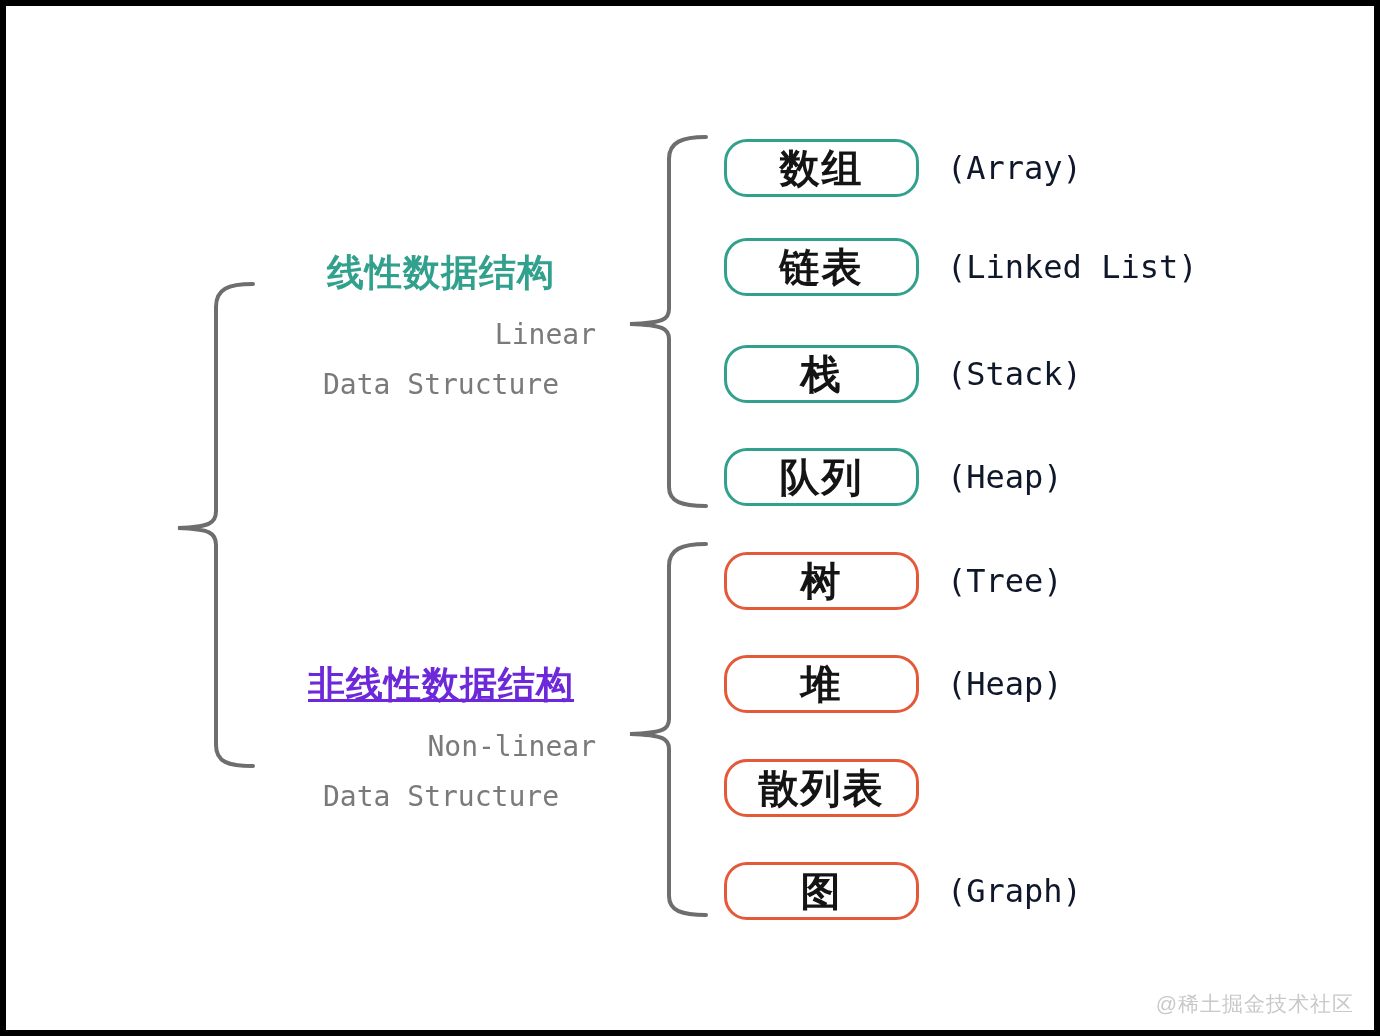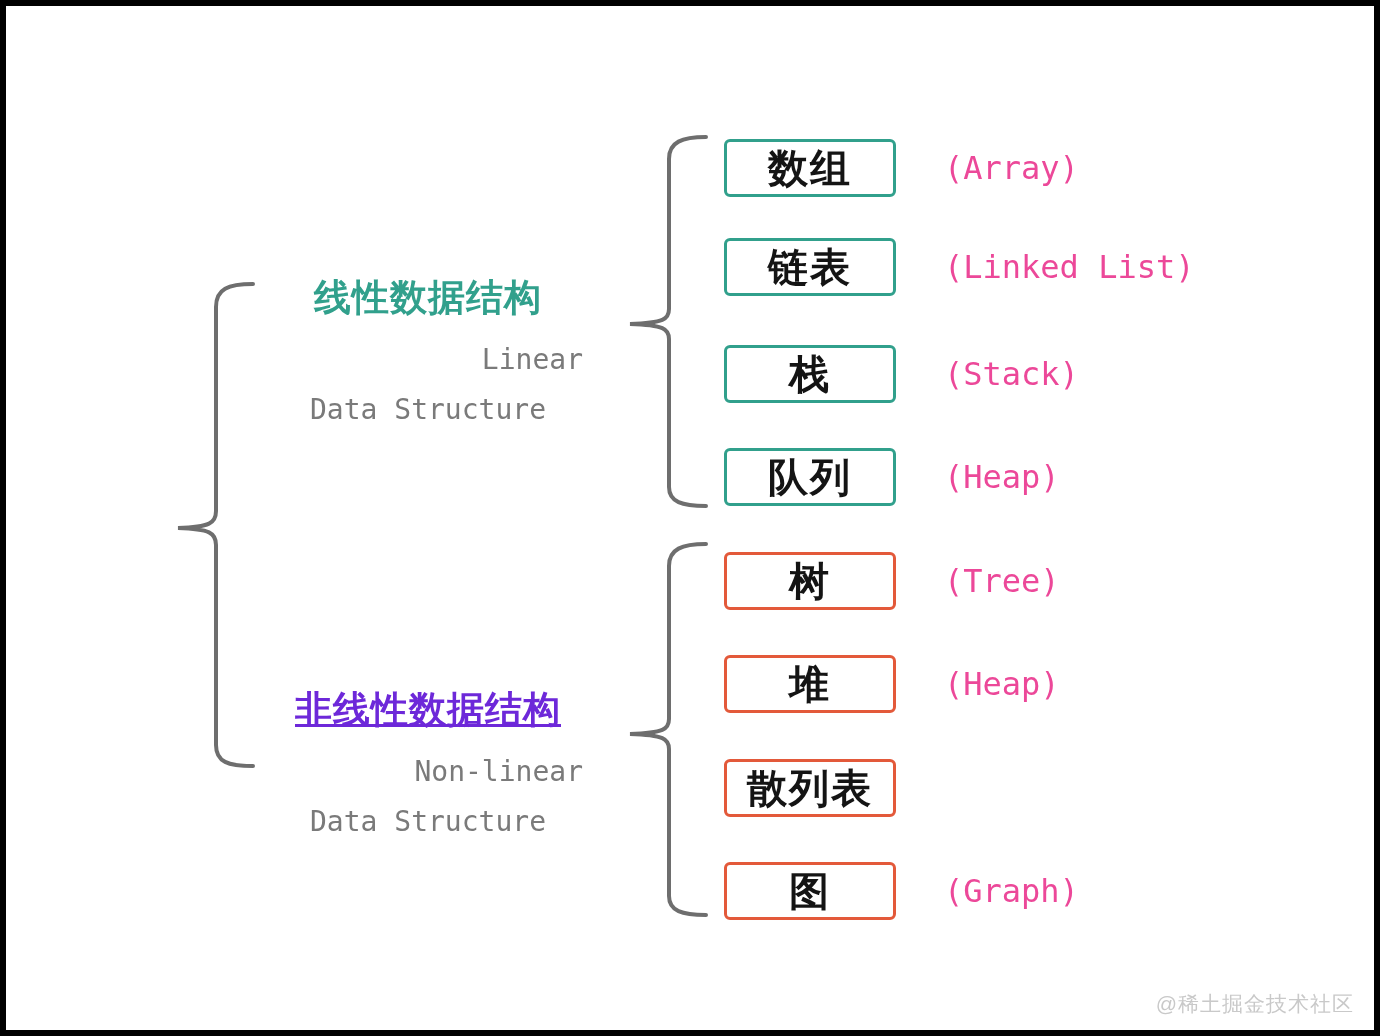--- a/index.html
+++ b/index.html
@@ -24,24 +24,23 @@
     height: 1036px;
   }
   .braces path {
     fill: none;
     stroke: #6e6e6e;
     stroke-width: 4;
     stroke-linecap: round;
   }
   .category {
     position: absolute;
-    left: 267px;
+    left: 280px;
     width: 310px;
     text-align: center;
-    margin-top: 25px;
   }
   .category .zh {
     font-size: 37px;
     font-weight: bold;
     line-height: 1.0;
     letter-spacing: 1px;
     white-space: nowrap;
   }
   .category.linear .zh { color: #31a08c; }
   .category.nonlinear .zh { color: #6d28d9; text-decoration: underline; }
@@ -57,40 +56,40 @@
 
   .row {
     position: absolute;
     left: 718px;
     height: 58px;
     display: flex;
     align-items: center;
   }
   .box {
     box-sizing: border-box;
-    width: 172px;
+    width: 195px;
     height: 58px;
-    border-radius: 6px;
+    border-radius: 23px;
     border: 3px solid #31a08c;
     background: #ffffff;
     display: flex;
     align-items: center;
     justify-content: center;
     font-size: 40px;
     font-weight: bold;
     color: #141414;
     letter-spacing: 2px;
     line-height: 1;
   }
   .row.nonlinear .box { border-color: #e3593a; }
   .en-label {
-    margin-left: 48px;
+    margin-left: 28px;
     font-family: "DejaVu Sans Mono", monospace;
     font-size: 32px;
-    color: #ec4899;
+    color: #0f172a;
     white-space: nowrap;
   }
   .watermark {
     position: absolute;
     right: 20px;
     bottom: 12px;
     font-size: 21px;
     color: #c9c9c9;
     letter-spacing: 1px;
   }

